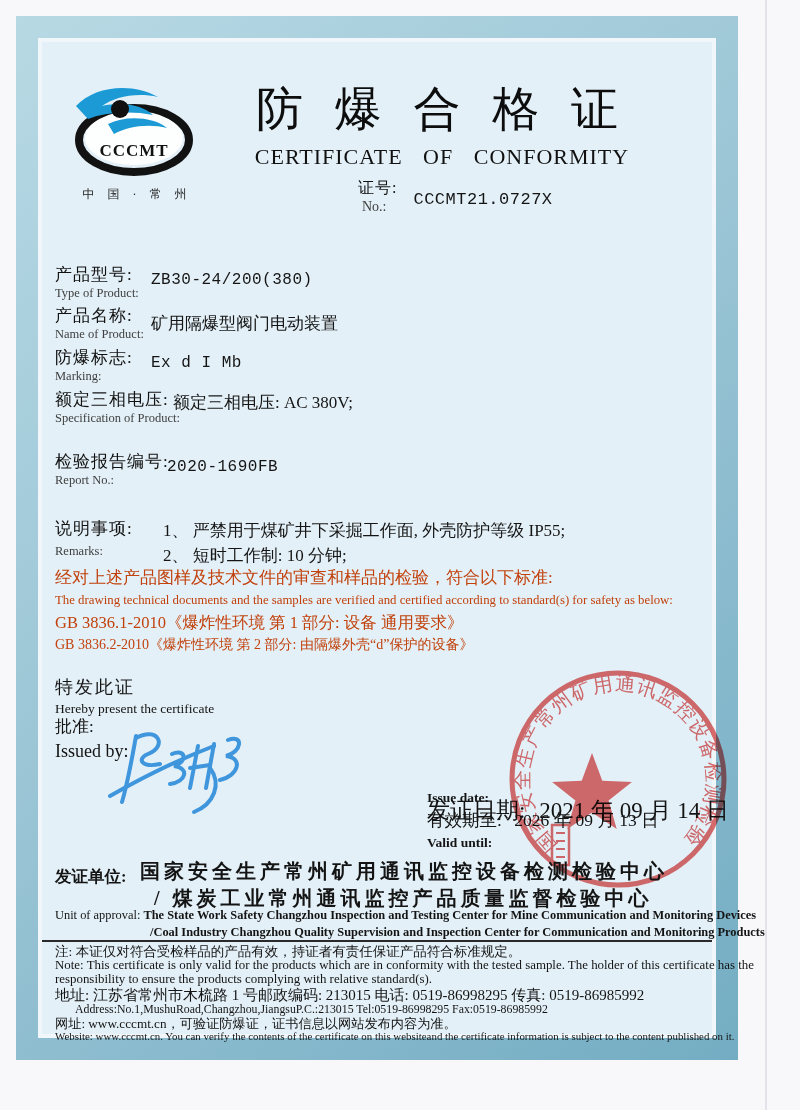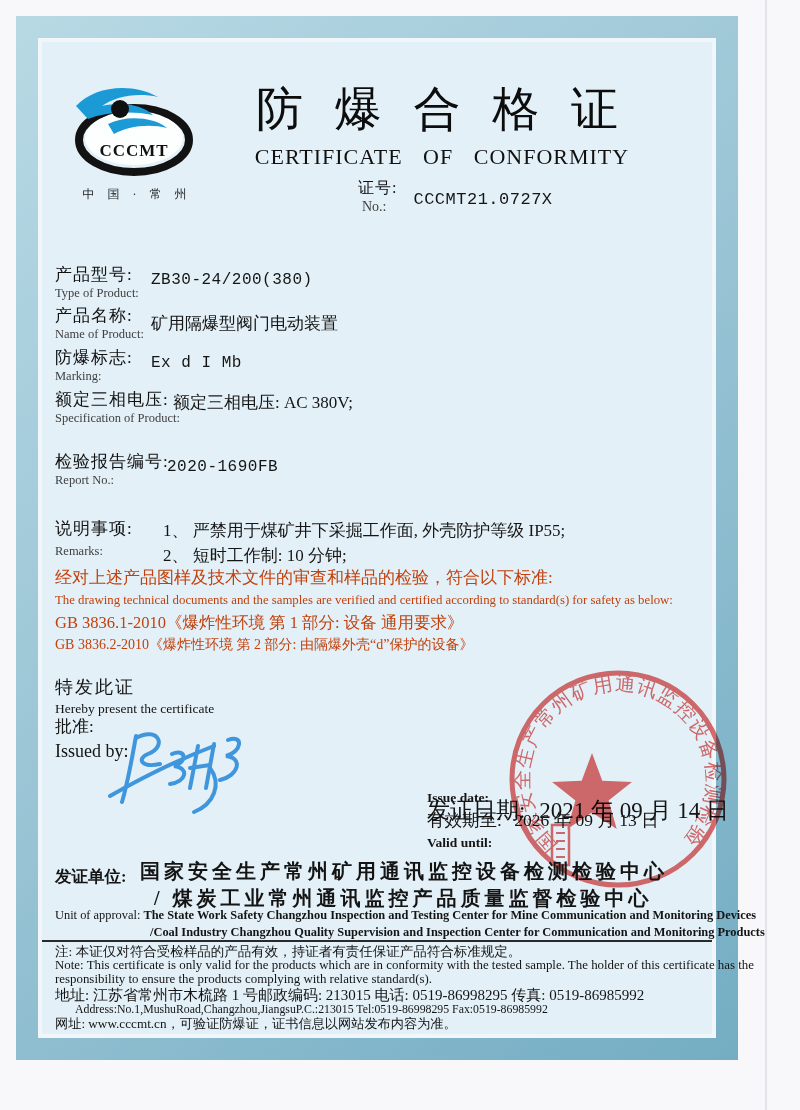--- a/index.html
+++ b/index.html
@@ -155,15 +155,16 @@
     </div>
 
     <div class="sep"></div>
 
     <div class="abs nowrap" style="left:13px;top:901px;font-size:13.5px;">注: 本证仅对符合受检样品的产品有效，持证者有责任保证产品符合标准规定。</div>
     <div class="abs nowrap" style="left:13px;top:916px;font-size:12.9px;">Note: This certificate is only valid for the products which are in conformity with the tested sample. The holder of this certificate has the</div>
     <div class="abs nowrap" style="left:13px;top:930px;font-size:12.9px;">responsibility to ensure the products complying with relative standard(s).</div>
     <div class="abs nowrap" style="left:13px;top:944px;font-size:15px;">地址: 江苏省常州市木梳路 1 号邮政编码: 213015 电话: 0519-86998295   传真: 0519-86985992</div>
     <div class="abs nowrap" style="left:13px;top:960px;font-size:11.8px;margin-left:20px;">Address:No.1,MushuRoad,Changzhou,JiangsuP.C.:213015    Tel:0519-86998295 Fax:0519-86985992</div>
     <div class="abs nowrap" style="left:13px;top:973px;font-size:13.2px;">网址: www.cccmt.cn，可验证防爆证，证书信息以网站发布内容为准。</div>
+    <div class="abs nowrap" style="left:13px;top:988px;font-size:10.9px;">Website: www.cccmt.cn. You can verify the contents of the certificate on this websiteand the certificate information is subject to the content published on it.</div>
 
   </div>
 </div>
 
 </body></html>

